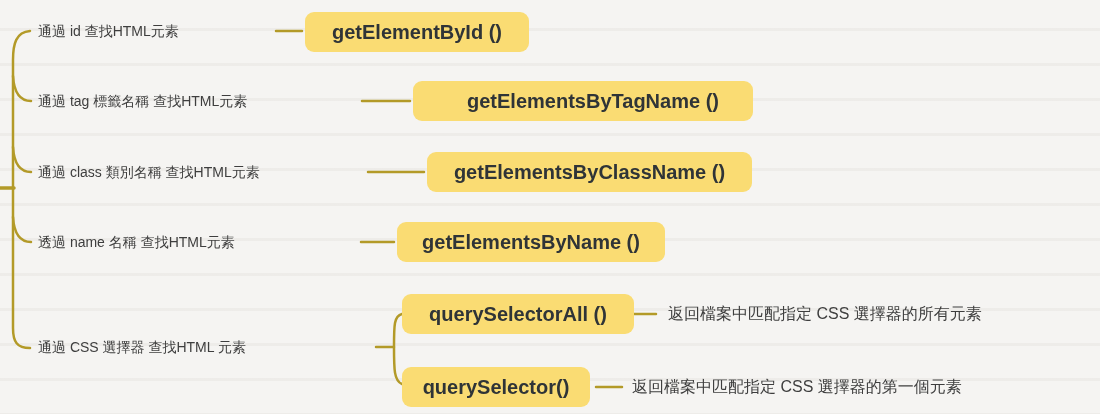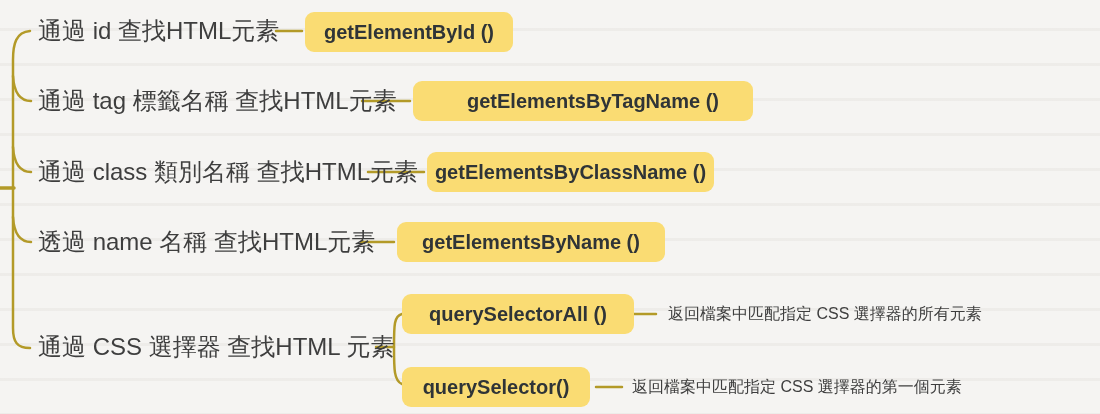--- a/index.html
+++ b/index.html
@@ -26,21 +26,21 @@
     );
   }
   svg.connectors {
     position: absolute;
     left: 0;
     top: 0;
     pointer-events: none;
   }
   .label {
     position: absolute;
-    font-size: 24px;
+    font-size: 14px;
     line-height: 28px;
     color: #3e3e3e;
     white-space: nowrap;
   }
   .method {
     position: absolute;
     height: 40px;
     background: #fadc73;
     border-radius: 9px;
     display: flex;
@@ -82,27 +82,27 @@
 
       <path d="M 376 347 L 394 347"></path>
       <path d="M 402 314 C 394 316 394 325 394 347 C 394 369 394 381 402 384"></path>
 
       <path d="M 628 314 L 656 314"></path>
       <path d="M 596 387 L 622 387"></path>
     </g>
   </svg>
 
   <div class="label" style="left:38px; top:17px;">通過 id 查找HTML元素</div>
-  <div class="method" style="left:305px; top:12px; width:208px;">getElementById ()</div>
+  <div class="method" style="left:305px; top:12px; width:224px;">getElementById ()</div>
 
   <div class="label" style="left:38px; top:87px;">通過 tag 標籤名稱 查找HTML元素</div>
   <div class="method" style="left:413px; top:81px; width:320px;padding-left:20px;">getElementsByTagName ()</div>
 
   <div class="label" style="left:38px; top:158px;">通過 class 類別名稱 查找HTML元素</div>
-  <div class="method" style="left:427px; top:152px; width:287px;">getElementsByClassName ()</div>
+  <div class="method" style="left:427px; top:152px; width:325px;">getElementsByClassName ()</div>
 
   <div class="label" style="left:38px; top:228px;">透過 name 名稱 查找HTML元素</div>
   <div class="method" style="left:397px; top:222px; width:268px;">getElementsByName ()</div>
 
   <div class="label" style="left:38px; top:333px;text-align:center;">通過 CSS 選擇器 查找HTML 元素</div>
 
   <div class="method" style="left:402px; top:294px; width:232px;">querySelectorAll ()</div>
   <div class="desc" style="left:668px; top:300px;">返回檔案中匹配指定 CSS 選擇器的所有元素</div>
 
   <div class="method" style="left:402px; top:367px; width:188px;">querySelector()</div>

